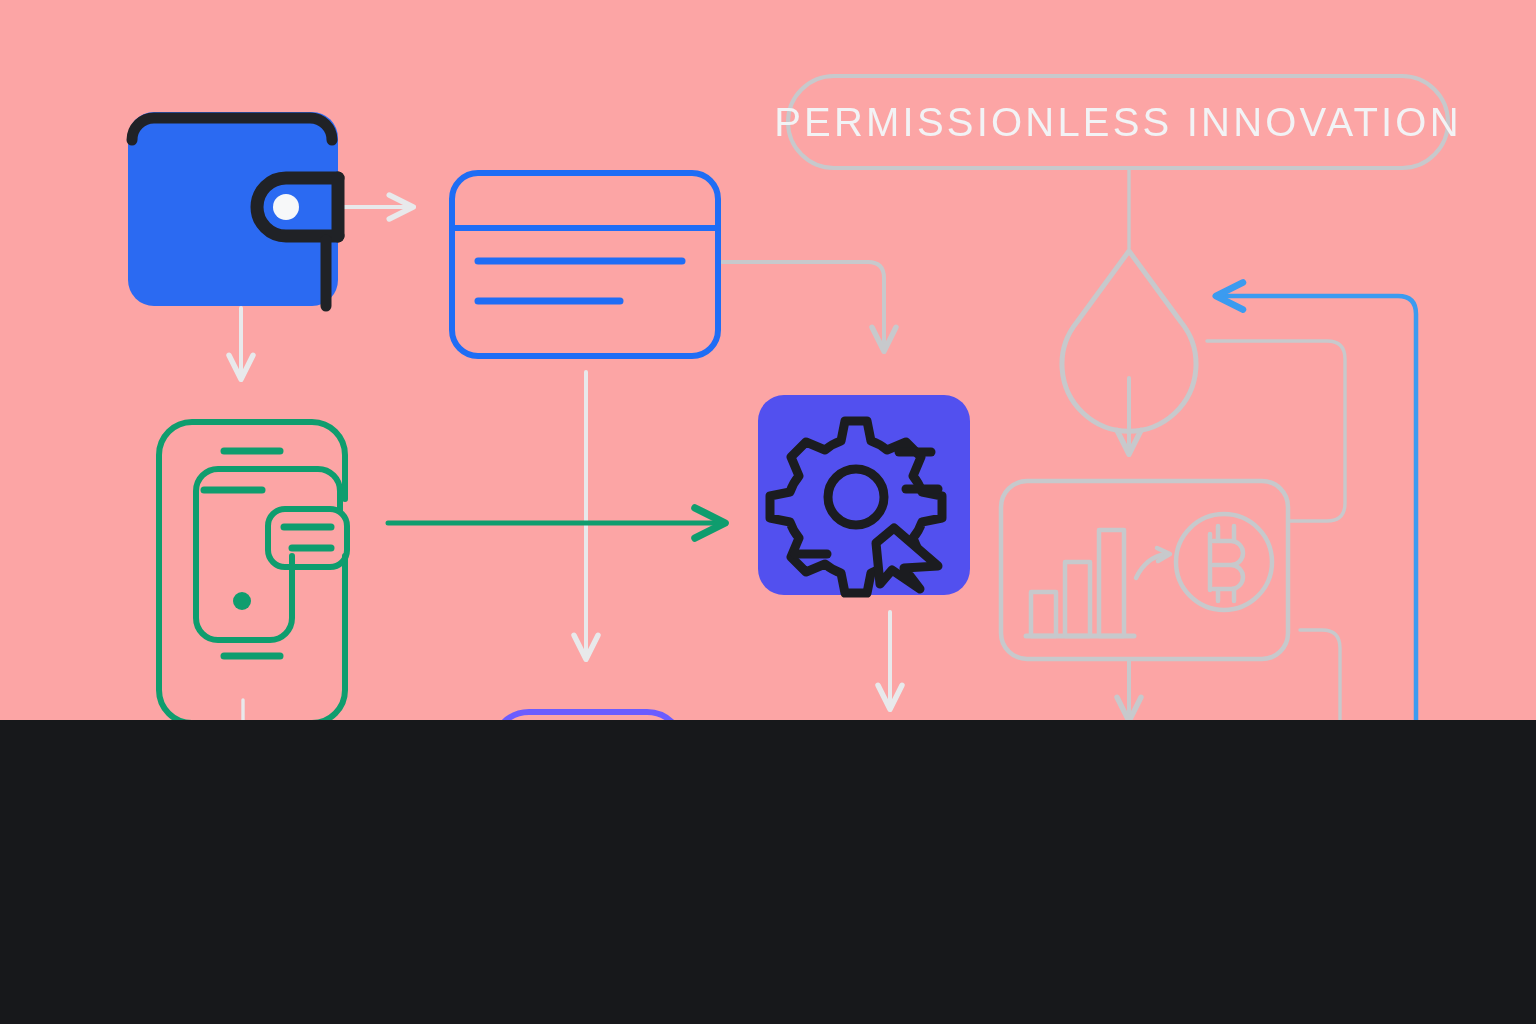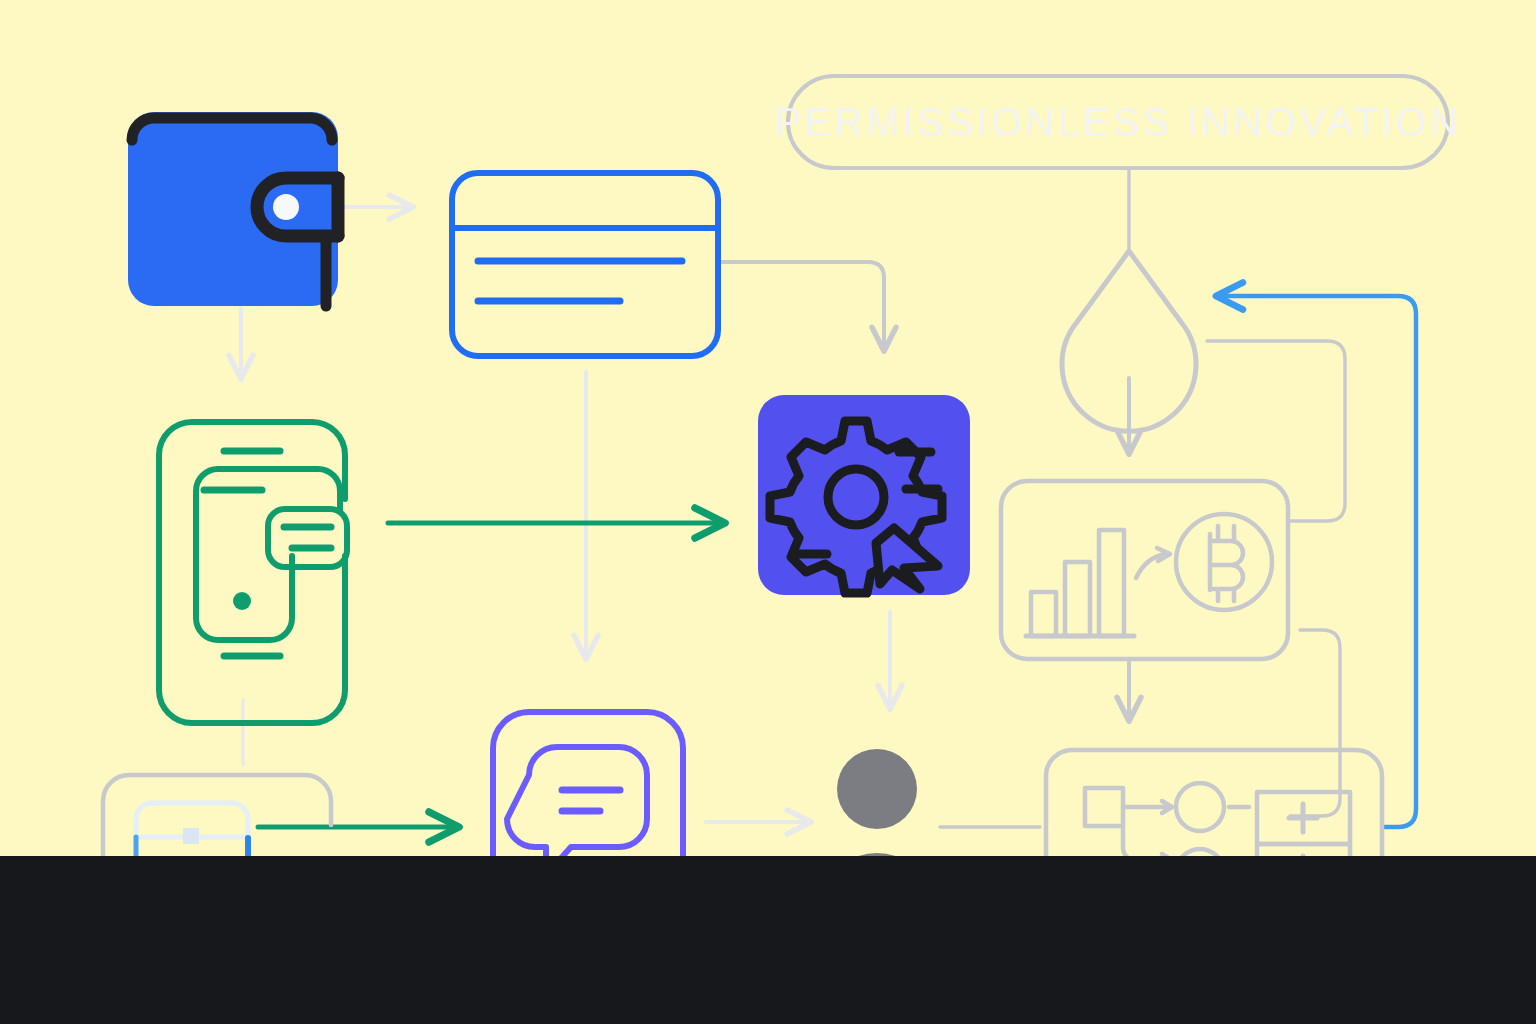--- a/index.html
+++ b/index.html
@@ -1,17 +1,17 @@
 <!DOCTYPE html>
 <html><head>
 <meta charset="utf-8">
 <style>
   html,body{margin:0;padding:0;background:#17181b;}
   body{font-family:"Liberation Sans",sans-serif;}
-  #stage{position:relative;width:1536px;height:856px;background:#fef9c3;overflow:hidden;}
+  #stage{position:relative;width:1536px;height:720px;background:#fca5a5;overflow:hidden;}
   #stage svg{position:absolute;left:0;top:0;width:1536px;height:1024px;}
   .title-text{
     font-family:"Liberation Sans",sans-serif;
     font-size:40px;letter-spacing:3.2px;fill:#f2f3f5;
     font-weight:400;
   }
 </style>
 </head>
 <body>
 

